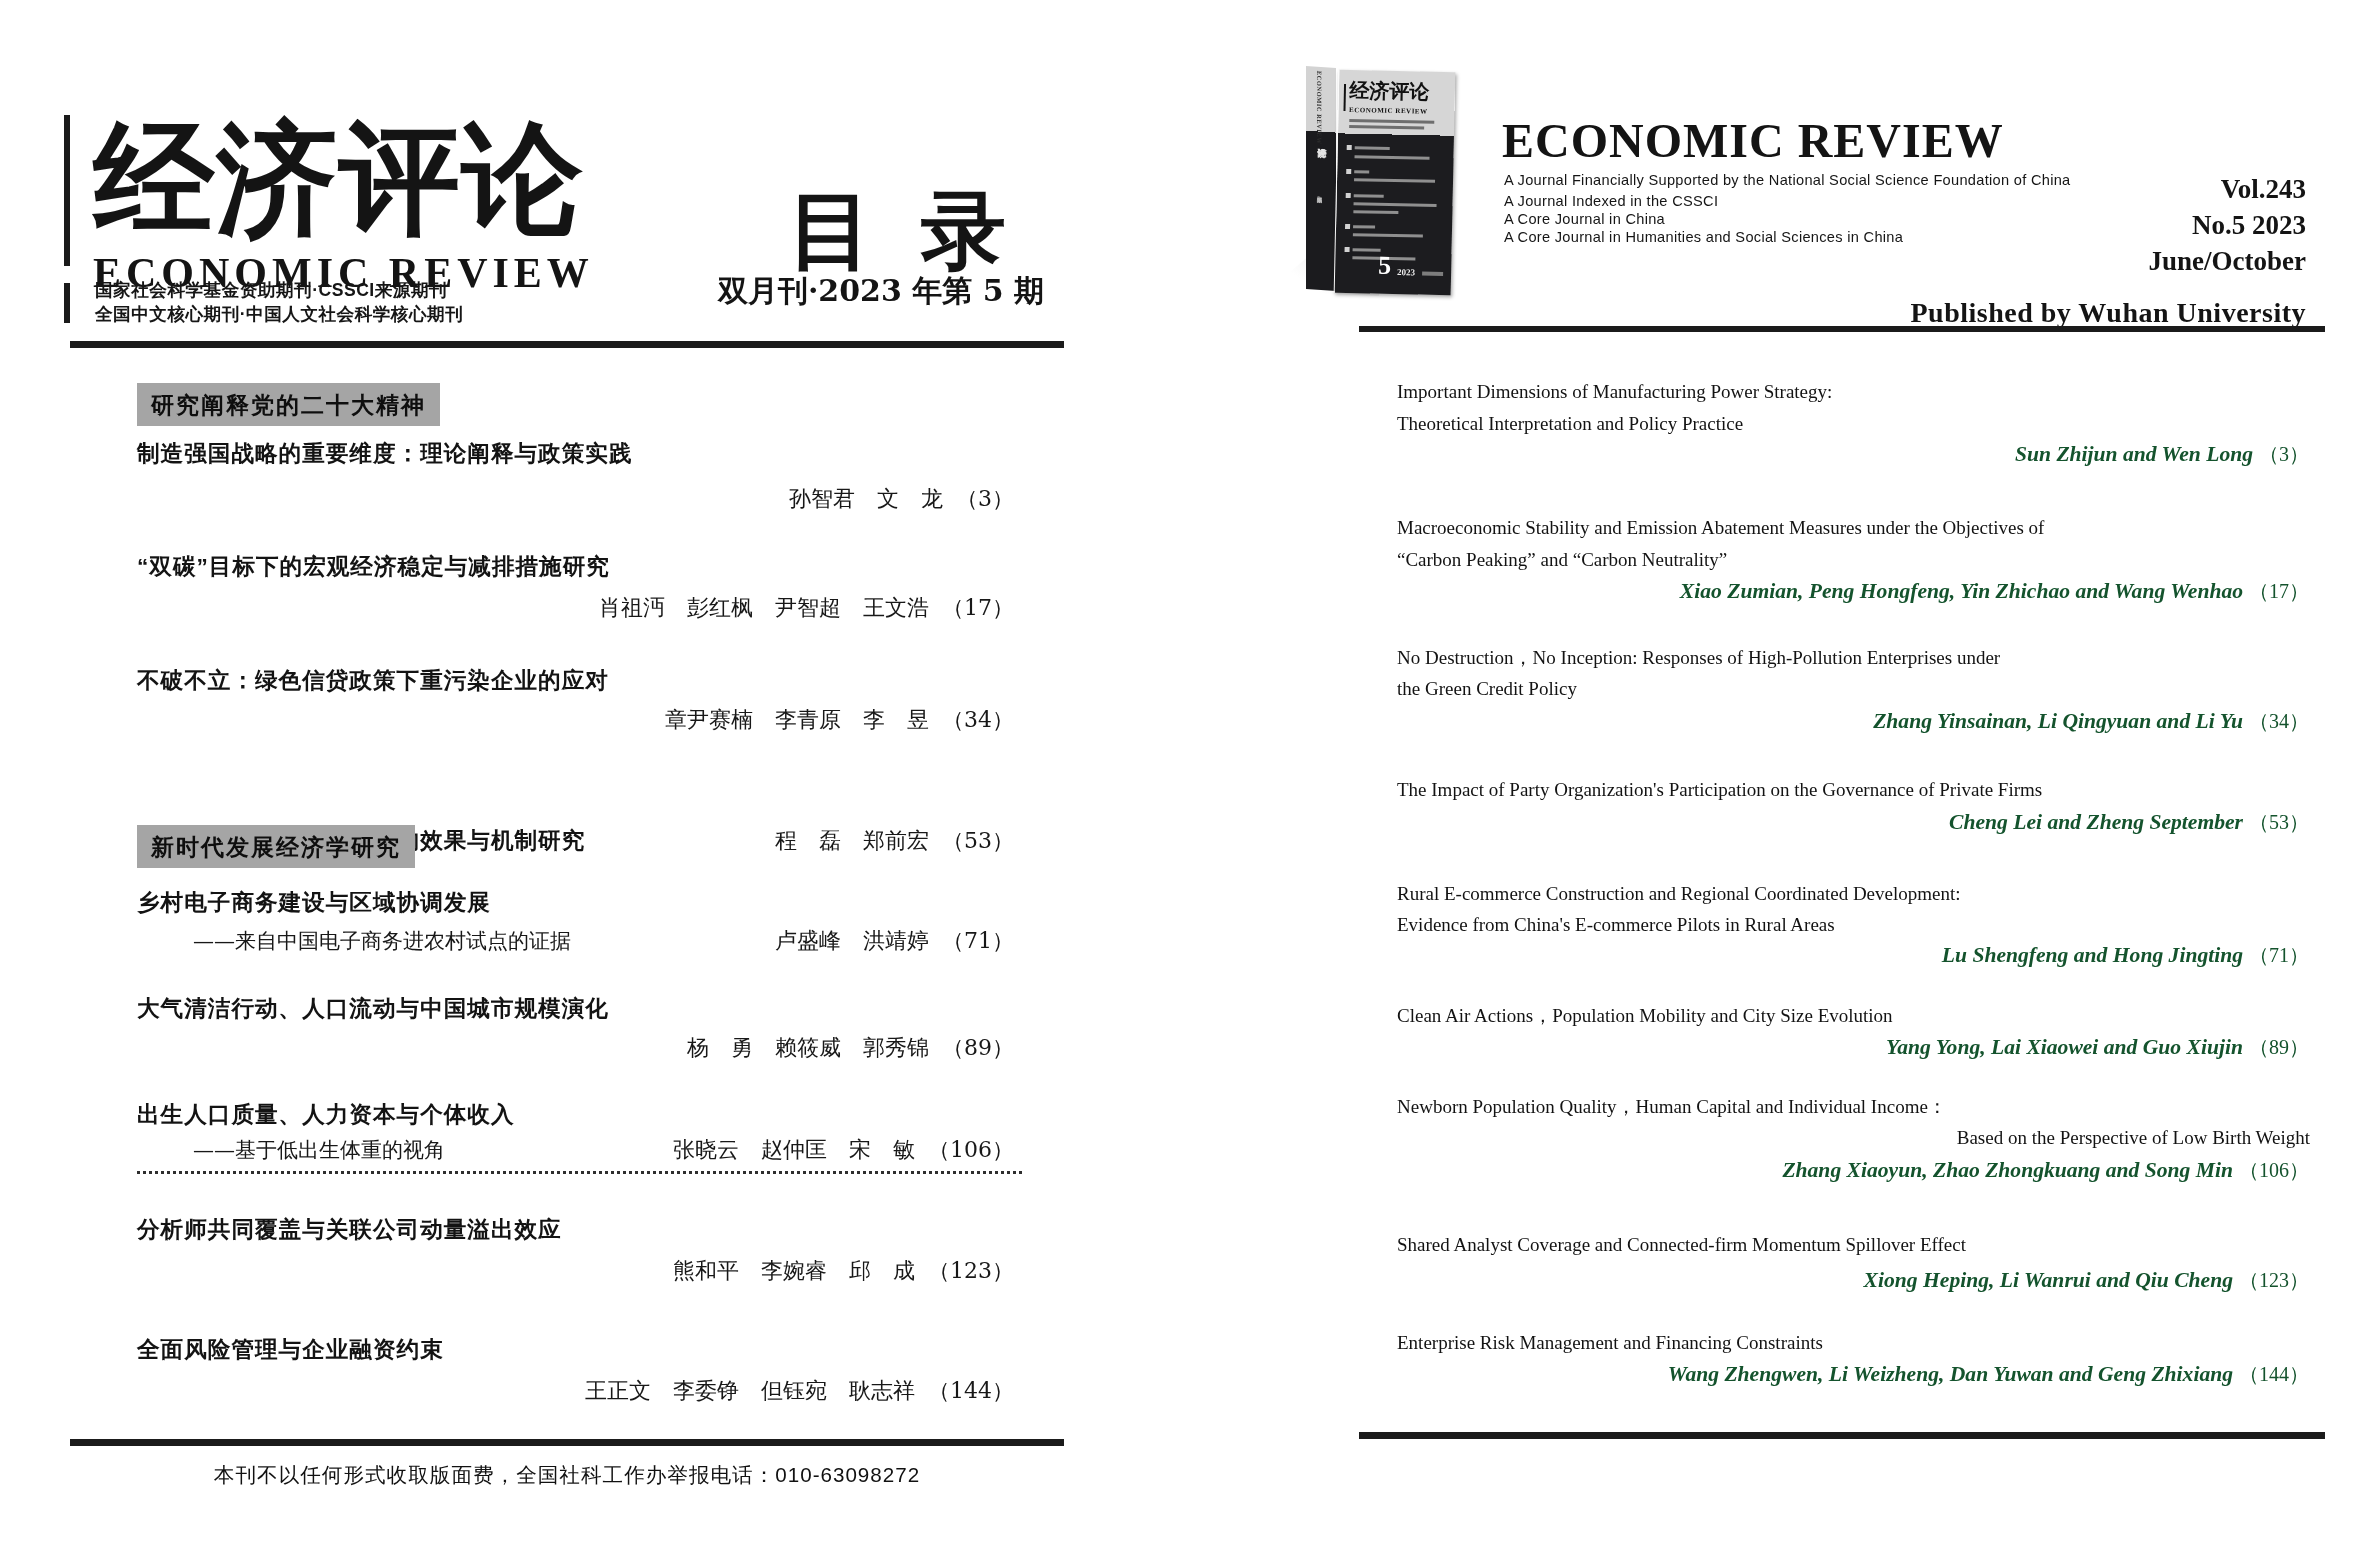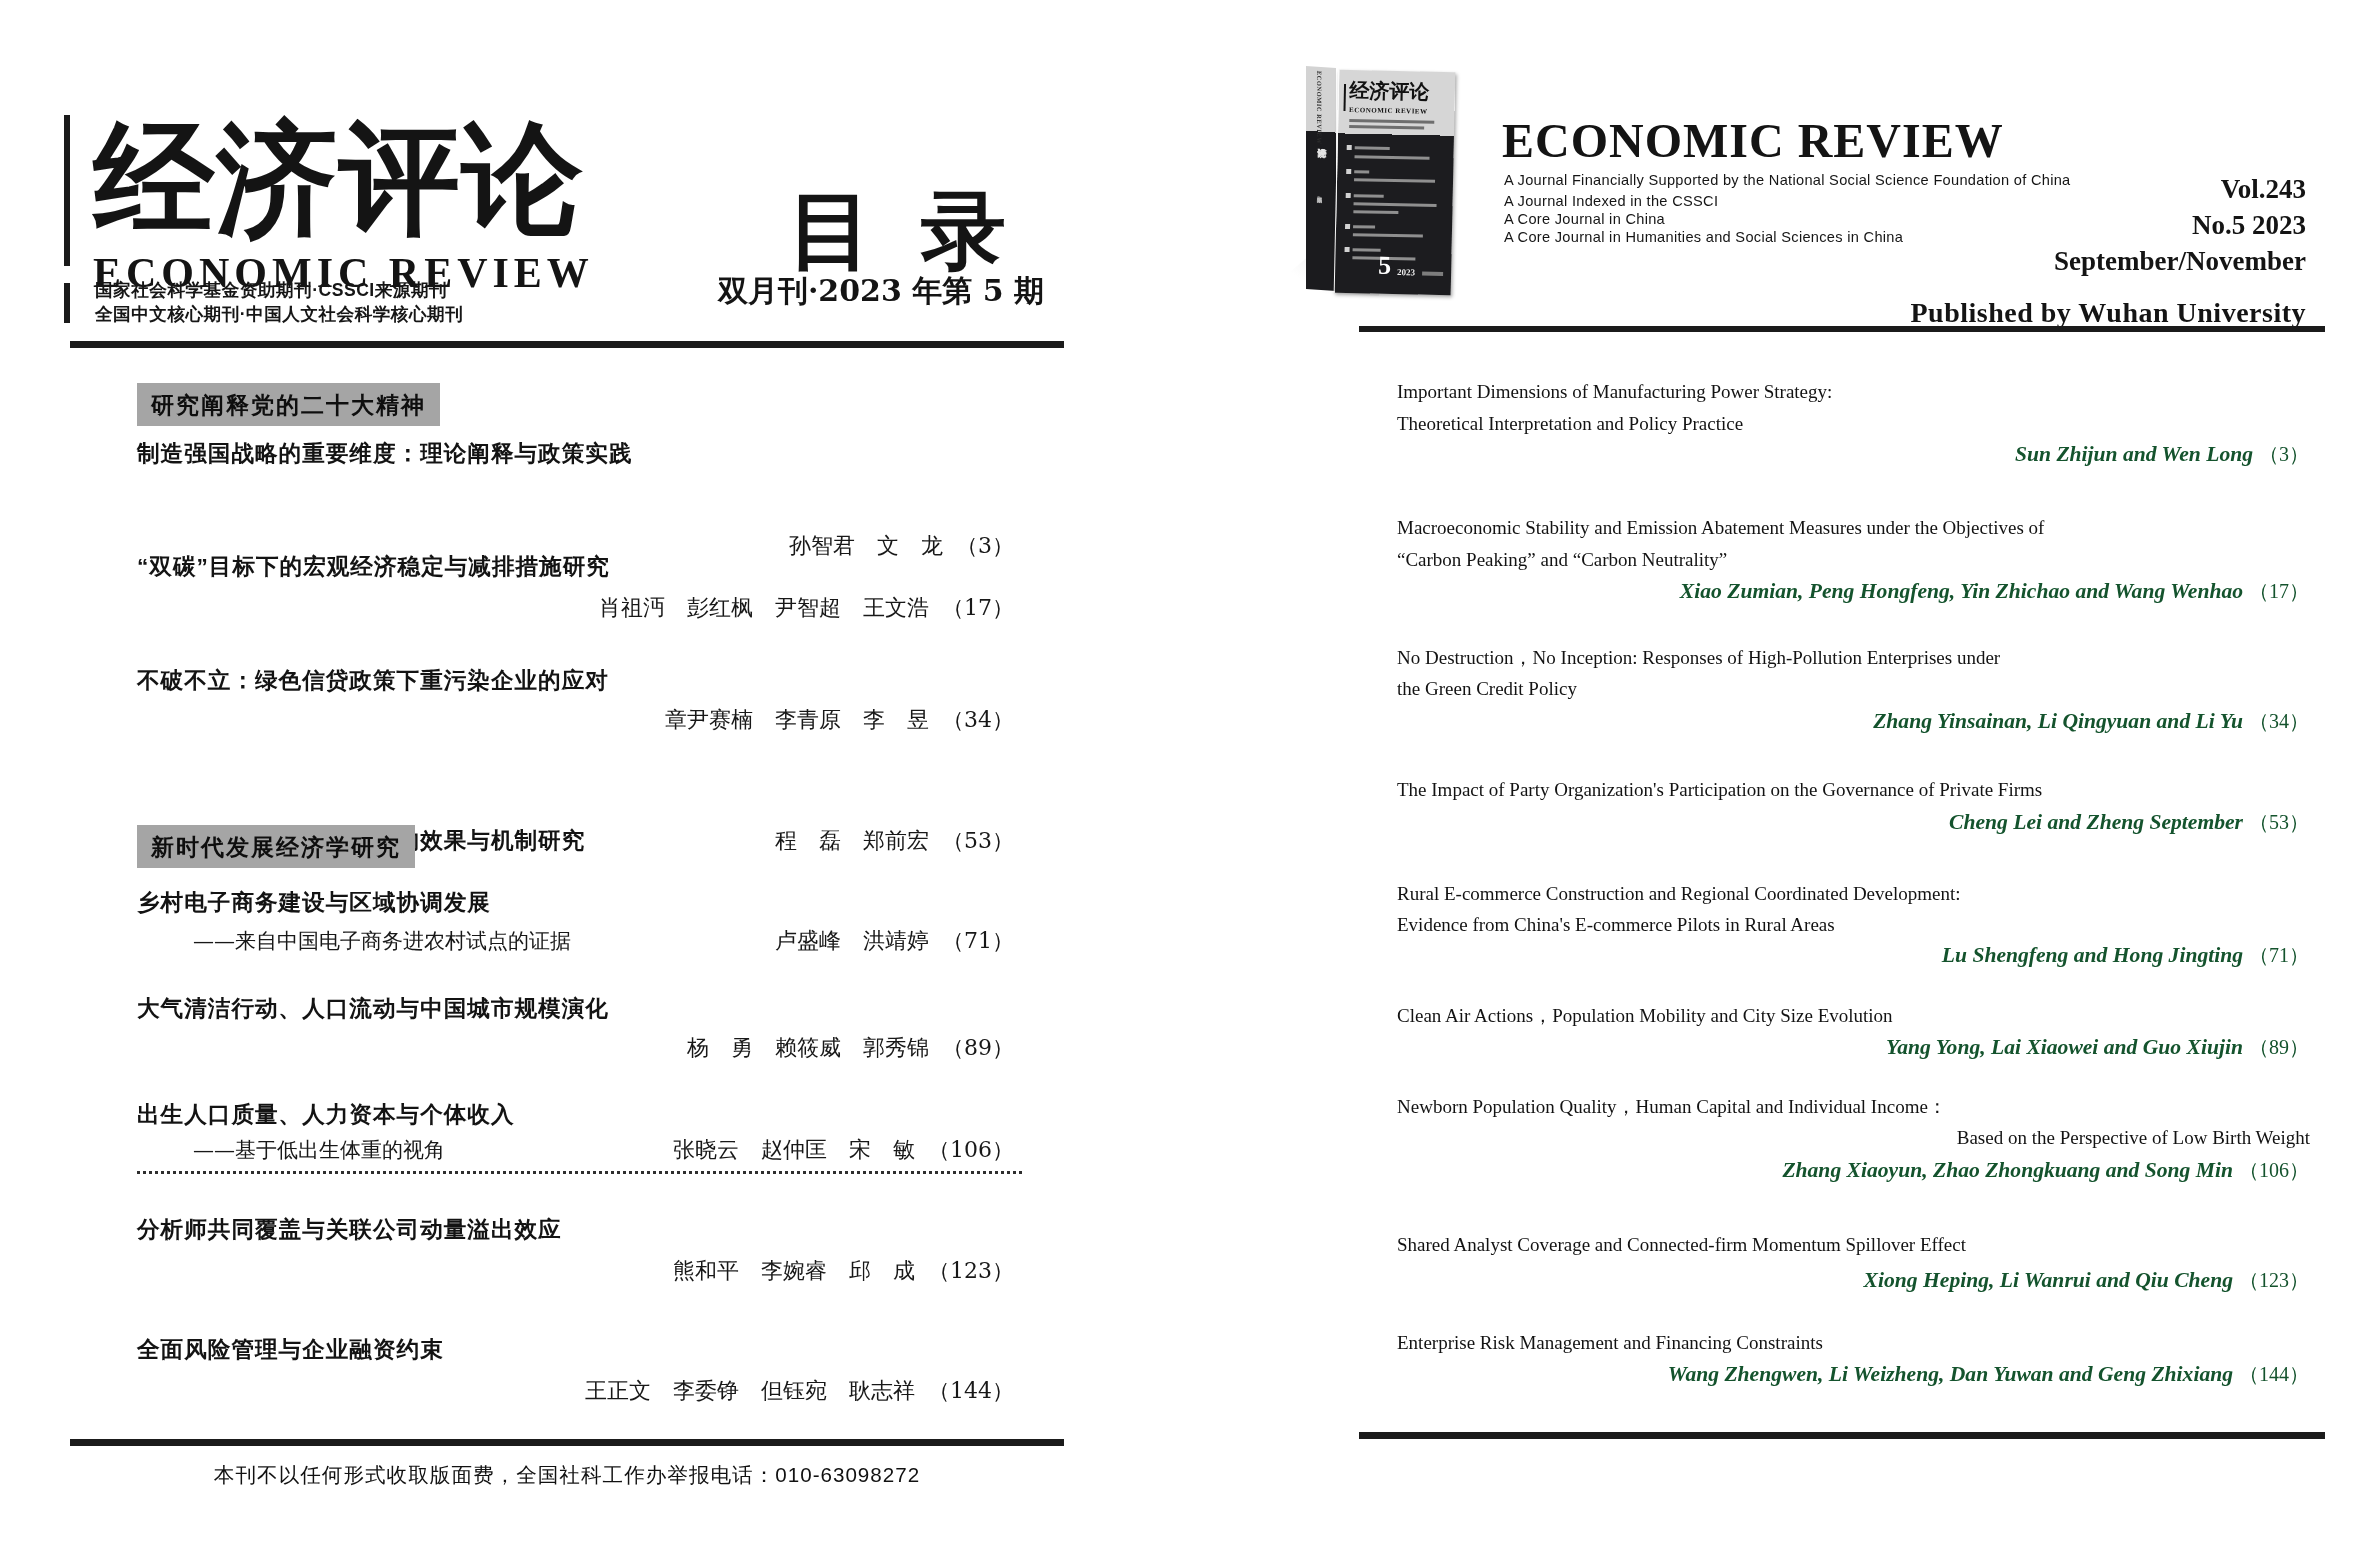--- a/index.html
+++ b/index.html
@@ -86,21 +86,21 @@
 <div class="tagline" style="top:280px;">国家社会科学基金资助期刊·CSSCI来源期刊</div>
 <div class="tagline" style="top:304px;">全国中文核心期刊·中国人文社会科学核心期刊</div>
 
 <div class="toc-title">目录</div>
 <div class="toc-issue">双月刊·2023 年第 5 期</div>
 <div class="rule" style="left:70px;top:341px;width:994px;height:6.5px;"></div>
 
 <div class="badge" style="left:137px;top:383px;">研究阐释党的二十大精神</div>
 
 <div class="t-cn" style="top:441px;">制造强国战略的重要维度：理论阐释与政策实践</div>
-<div class="au-row" style="top:486px;margin-top:47px;"><span>孙智君　文　龙</span><span class="pg">（3）</span></div>
+<div class="au-row" style="top:486px;"><span>孙智君　文　龙</span><span class="pg">（3）</span></div>
 
 <div class="t-cn" style="top:554px;">“双碳”目标下的宏观经济稳定与减排措施研究</div>
 <div class="au-row" style="top:595px;"><span>肖祖沔　彭红枫　尹智超　王文浩</span><span class="pg">（17）</span></div>
 
 <div class="t-cn" style="top:668px;text-align:center;">不破不立：绿色信贷政策下重污染企业的应对</div>
 <div class="au-row" style="top:707px;"><span>章尹赛楠　李青原　李　昱</span><span class="pg">（34）</span></div>
 
 <div class="sp-row" style="top:780px;">
   <span class="t-cn" style="position:static;margin-top:48px;">党组织参与民营企业治理的效果与机制研究</span>
   <span class="au-inline"><span>程　磊　郑前宏</span><span class="pg">（53）</span></span>
@@ -169,21 +169,21 @@
   </div>
 </div>
 
 <div class="er-title">ECONOMIC REVIEW</div>
 <div class="er-sub" style="top:172px;">A Journal Financially Supported by the National Social Science Foundation of China</div>
 <div class="er-sub" style="top:193px;">A Journal Indexed in the CSSCI</div>
 <div class="er-sub" style="top:211px;">A Core Journal in China</div>
 <div class="er-sub" style="top:229px;">A Core Journal in Humanities and Social Sciences in China</div>
 <div class="vol" style="top:174px;">Vol.243</div>
 <div class="vol" style="top:210px;">No.5 2023</div>
-<div class="vol" style="top:246px;">September/November</div>
+<div class="vol" style="top:246px;">June/October</div>
 <div class="publisher">Published by Wuhan University</div>
 <div class="rule" style="left:1359px;top:326px;width:966px;height:6px;"></div>
 
 <div class="t-en" style="top:380px;">Important Dimensions of Manufacturing Power Strategy:</div>
 <div class="t-en" style="top:412px;">Theoretical Interpretation and Policy Practice</div>
 <div class="au-en" style="top:442px;"><span>Sun Zhijun and Wen Long</span><span class="pg">（3）</span></div>
 
 <div class="t-en" style="top:516px;">Macroeconomic Stability and Emission Abatement Measures under the Objectives of</div>
 <div class="t-en" style="top:548px;">“Carbon Peaking” and “Carbon Neutrality”</div>
 <div class="au-en" style="top:579px;"><span>Xiao Zumian, Peng Hongfeng, Yin Zhichao and Wang Wenhao</span><span class="pg">（17）</span></div>

